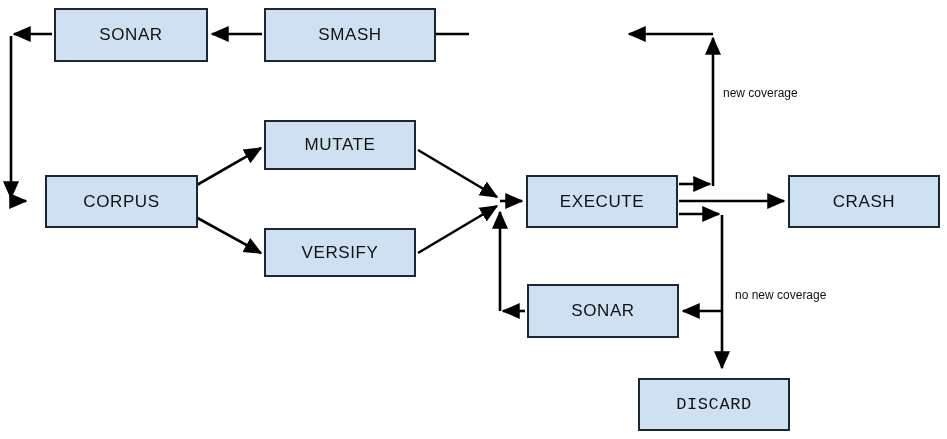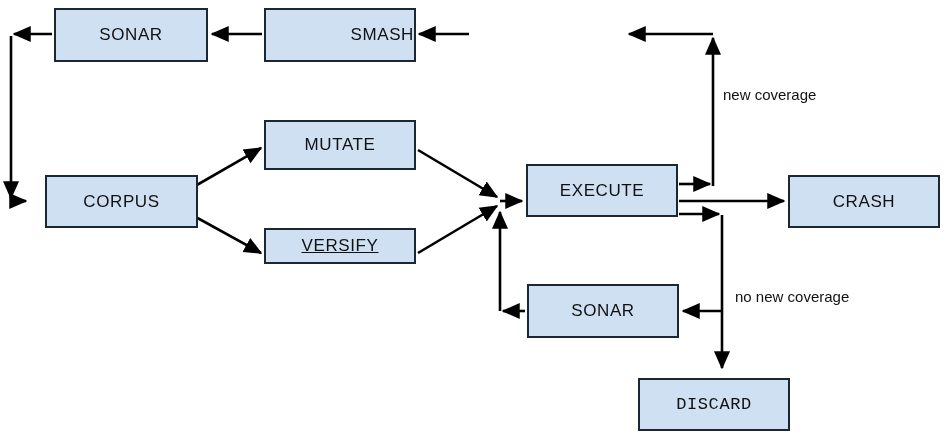--- a/index.html
+++ b/index.html
@@ -39,21 +39,21 @@
     letter-spacing: 0.6px;
     font-family: "Liberation Sans", sans-serif;
     z-index: 3;
   }
   .node-label {
     pointer-events: none;
     white-space: nowrap;
   }
   .edge-label {
     position: absolute;
-    font-size: 15px;
+    font-size: 12px;
     color: #111111;
     white-space: nowrap;
     font-family: "Liberation Sans", sans-serif;
     z-index: 4;
   }
 </style>
 </head>
 <body>
 
 <div id="canvas">
@@ -97,42 +97,42 @@
 
       <path d="M 525 311 L 503 311" marker-end="url(#ah)"></path>
       <path d="M 500 311 L 500 212" marker-end="url(#ah)"></path>
     </g>
   </svg>
 
   <div class="node" style="left:54px;top:8px;width:154px;height:54px;">
     <span class="node-label">SONAR</span>
   </div>
 
-  <div class="node" style="left:264px;top:8px;width:152px;height:54px;justify-content:flex-end;">
+  <div class="node" style="left:264px;top:8px;width:172px;height:54px;">
     <span class="node-label">SMASH</span>
   </div>
 
 
   <div class="node" style="left:264px;top:120px;width:152px;height:50px;">
     <span class="node-label">MUTATE</span>
   </div>
 
   <div class="node" style="left:29px;top:175px;width:153px;height:53px;margin-left:16px;">
     <span class="node-label">CORPUS</span>
   </div>
 
-  <div class="node" style="left:526px;top:164px;width:152px;height:53px;">
+  <div class="node" style="left:526px;top:175px;width:152px;height:53px;">
     <span class="node-label">EXECUTE</span>
   </div>
 
   <div class="node" style="left:788px;top:175px;width:152px;height:53px;">
     <span class="node-label">CRASH</span>
   </div>
 
-  <div class="node" style="left:264px;top:228px;width:152px;height:36px;text-decoration:underline;">
+  <div class="node" style="left:264px;top:228px;width:152px;height:49px;">
     <span class="node-label">VERSIFY</span>
   </div>
 
   <div class="node" style="left:527px;top:284px;width:152px;height:54px;">
     <span class="node-label">SONAR</span>
   </div>
 
   <div class="node" style="left:638px;top:378px;width:152px;height:53px;font-family:Liberation Mono, monospace;">
     <span class="node-label">DISCARD</span>
   </div>

